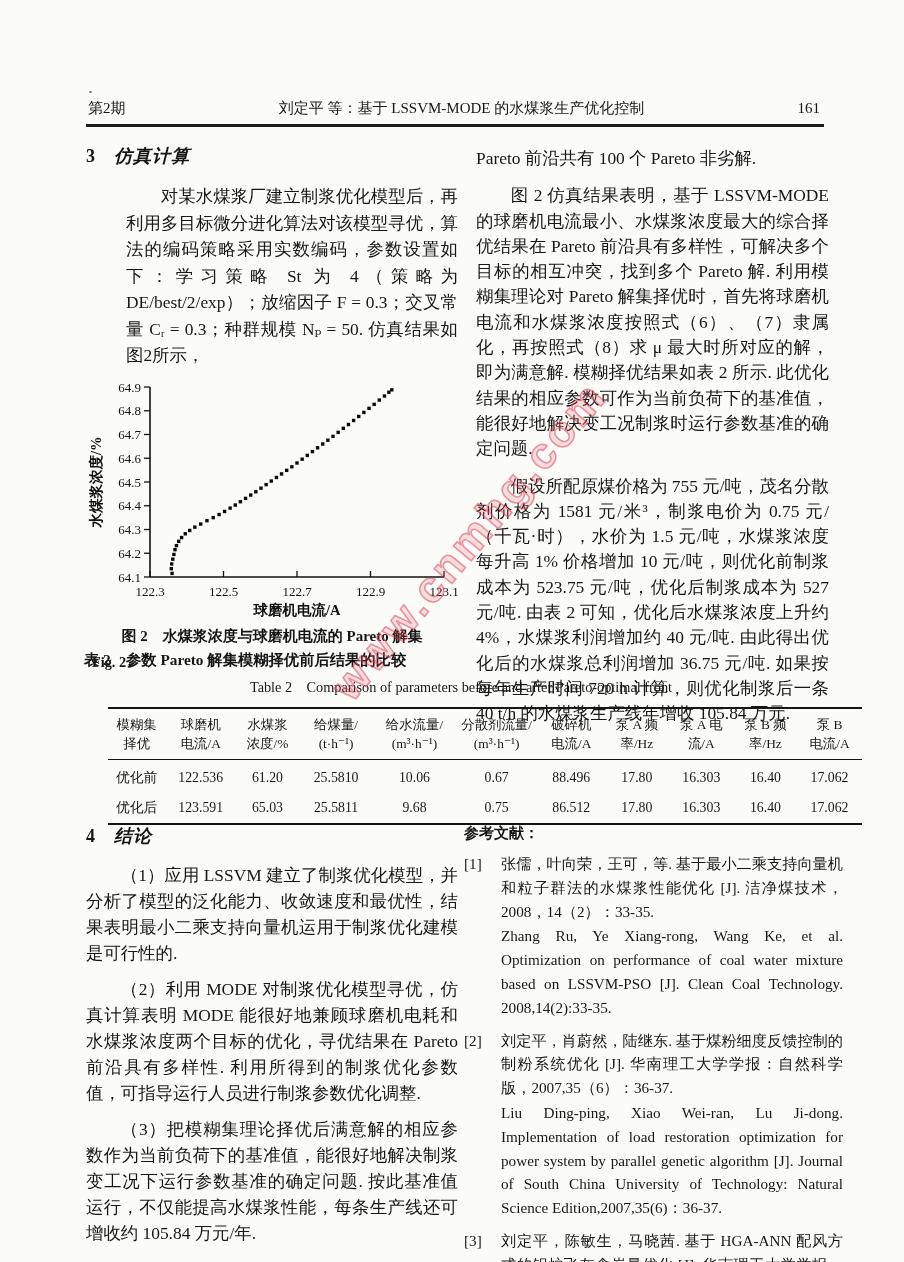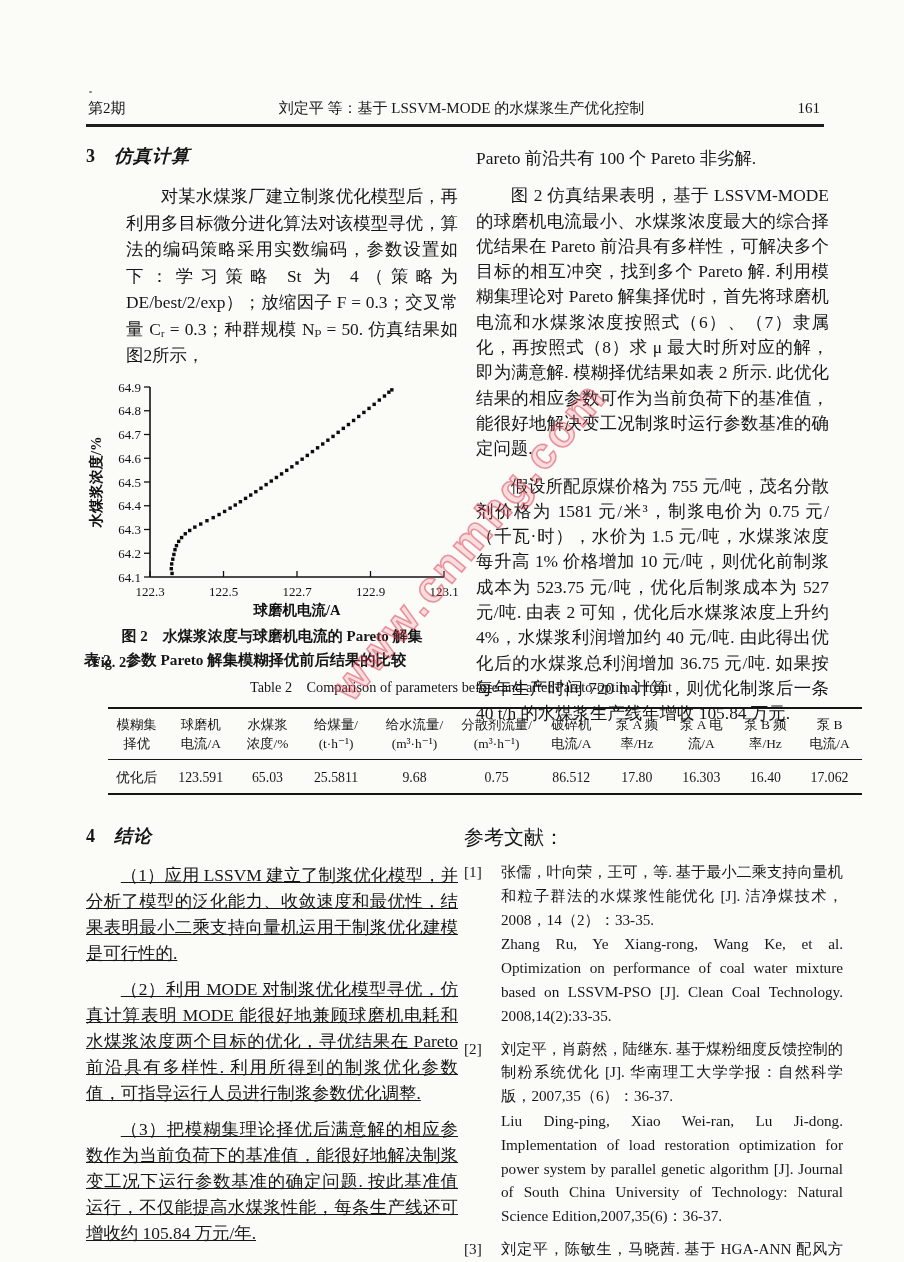--- a/index.html
+++ b/index.html
@@ -55,26 +55,26 @@
     width:100%;border-collapse:collapse;margin-top:10px;
     border-top:2.6px solid #151515;border-bottom:2.6px solid #151515;margin-left:24px;
   }
   table.params th{
     font-weight:normal;font-size:13.4px;line-height:18.5px;
     padding:7px 1px 6px 1px;border-bottom:1.6px solid #151515;text-align:center;
   }
   table.params th span{display:block;white-space:nowrap;}
   table.params td{font-size:13.8px;text-align:center;padding:6px 1px;}
   table.params tbody tr:first-child td{padding-top:9px;}
-  .refhead{margin:4px 0 0 0;font-size:20px;font-weight:normal;}
+  .refhead{margin:4px 0 0 0;font-size:15px;font-weight:bold;}
   .ref{display:flex;margin-top:9px;font-size:15.2px;line-height:23.8px;}
   .ref .lab{width:37px;flex:none;}
   .ref .txt{flex:1;text-align:justify;}
   .ref .en{margin-top:1px;}
-  .conc p.body{margin-top:10px;line-height:26px;text-decoration:underline;}
+  .conc p.body{margin-top:10px;line-height:26px;}
   .conc p.body:first-of-type{margin-top:14px;}
 </style>
 </head>
 <body>
 
 <div class="speck"></div>
 <div class="watermark">www.cnmhg.com</div>
 
 <header class="hdr">
   <span class="issue">第2期</span>
@@ -244,20 +244,33 @@
             <span>率/Hz</span>
           </th>
         <th>
             <span>泵 B</span>
             <span>电流/A</span>
           </th>
       </tr>
     </thead>
     <tbody>
       <tr>
+        <td>优化前</td>
+        <td>122.536</td>
+        <td>61.20</td>
+        <td>25.5810</td>
+        <td>10.06</td>
+        <td>0.67</td>
+        <td>88.496</td>
+        <td>17.80</td>
+        <td>16.303</td>
+        <td>16.40</td>
+        <td>17.062</td>
+      </tr>
+      <tr>
         <td>优化后</td>
         <td>123.591</td>
         <td>65.03</td>
         <td>25.5811</td>
         <td>9.68</td>
         <td>0.75</td>
         <td>86.512</td>
         <td>17.80</td>
         <td>16.303</td>
         <td>16.40</td>

